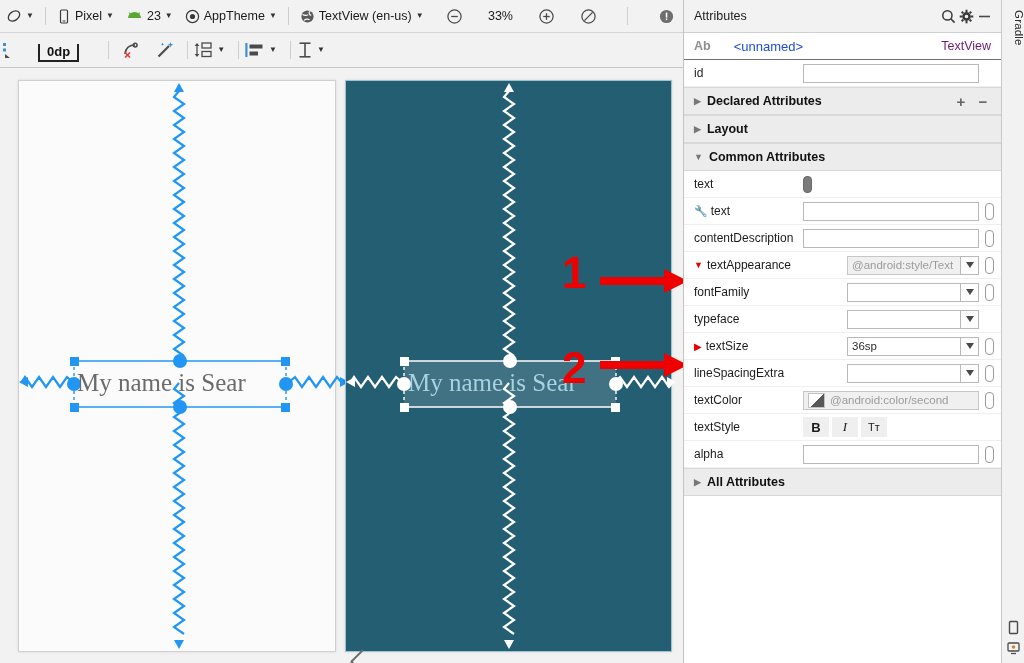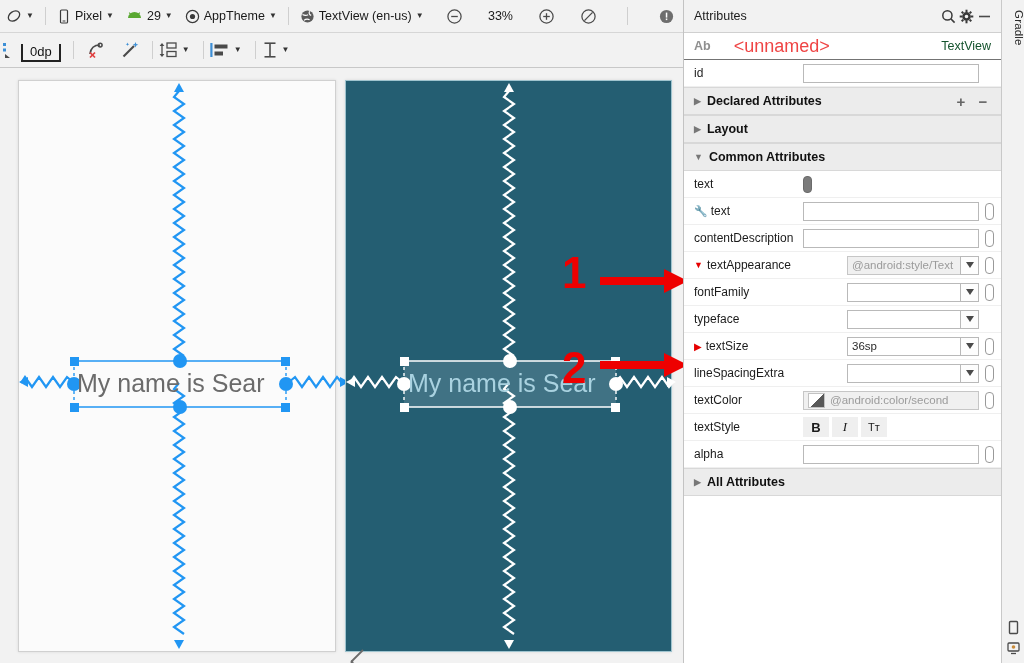--- a/index.html
+++ b/index.html
@@ -33,22 +33,22 @@
 
   
   .toolbar2 {
     position: absolute; left: 0; top: 33px; width: 683px; height: 35px;
     background: #f2f2f2;
     border-bottom: 1px solid #c8c8c8;
     display: flex; align-items: center;
   }
   .dp-badge {
     border-bottom: 2px solid #222; border-left: 2px solid #222; border-right: 2px solid #222;
-    padding: 0px 7px 1px 7px; font-weight: normal; font-size: 13px; color: #111;
-    margin: 0 7px; position: relative; top: 3px;
+    padding: 0px 7px 1px 7px; font-weight: bold; font-size: 13px; color: #111;
+    margin: 0 24px; position: relative; top: 3px;
   }
 
   
   .canvas {
     position: absolute; left: 0; top: 68px; width: 683px; height: 595px;
     background: #f2f2f2;
     overflow: hidden;
   }
   .device {
     position: absolute;
@@ -61,21 +61,21 @@
   }
   #device-dark {
     left: 345px; top: 12px; width: 327px; height: 572px;
     background: #245e72;
     border-color: #9fc4cf;
   }
 
   .wv-text {
     position: absolute;
     white-space: nowrap;
-    font-family: Liberation Sans, sans-serif;
+    font-family: Liberation Serif, serif;
   }
 
   
   .annot-num {
     position: absolute;
     color: #ee0000; font-weight: bold; font-family: "Liberation Sans", sans-serif;
     font-size: 44px; line-height: 1;
   }
 
   
@@ -90,22 +90,22 @@
   }
   .attr-title { font-size: 12.5px; color: #1b1b1b; flex: 1; }
   .hdr-btn { width: 18px; height: 18px; display:flex; align-items:center; justify-content:center; cursor: default;}
 
   .attr-subhdr {
     height: 27px; border-bottom: 1px solid #737373;
     display: flex; align-items: center; padding: 0 10px; gap: 23px;
     background: #fff;
   }
   .ab-mark { color: #8f8f8f; font-size: 12.5px; font-weight: 600; }
-  .unnamed { color: #ef4444; font-size: 18px; flex: 1; }
-  .viewtype { color: #14532d; font-size: 12.5px; }
+  .unnamed { color: #1d4ed8; font-size: 13px; flex: 1; }
+  .viewtype { color: #701a75; font-size: 12.5px; }
 
   .row {
     display: flex; align-items: center; height: 27px;
     padding: 0 7px 0 10px; gap: 6px;
     border-bottom: 1px solid #efefef;
   }
   .row-label { width: 103px; font-size: 12px; color: #1b1b1b; flex: none;
                display:flex; align-items:center; gap:3px;}
   .sec-hdr {
     display: flex; align-items: center; height: 28px;
@@ -194,21 +194,21 @@
     </div>
 
     <div class="tb-item">
       <span class="ico">
         <svg width="17" height="12" viewBox="0 0 17 12">
           <path d="M2 8 a6.5 6 0 0 1 13 0 z" fill="#5aa832"></path>
           <line x1="3.2" y1="2.6" x2="5" y2="4.6" stroke="#5aa832" stroke-width="1.1"></line>
           <line x1="13.8" y1="2.6" x2="12" y2="4.6" stroke="#5aa832" stroke-width="1.1"></line>
         </svg>
       </span>
-      <span>29</span>
+      <span>23</span>
       <span class="caret">▼</span>
     </div>
 
     <div class="tb-item">
       <span class="ico">
         <svg width="15" height="15" viewBox="0 0 15 15">
           <circle cx="7.5" cy="7.5" r="6.1" fill="none" stroke="#3a3a3a" stroke-width="1.25"></circle>
           <circle cx="7.5" cy="7.5" r="2.6" fill="#3a3a3a"></circle>
         </svg>
       </span>

